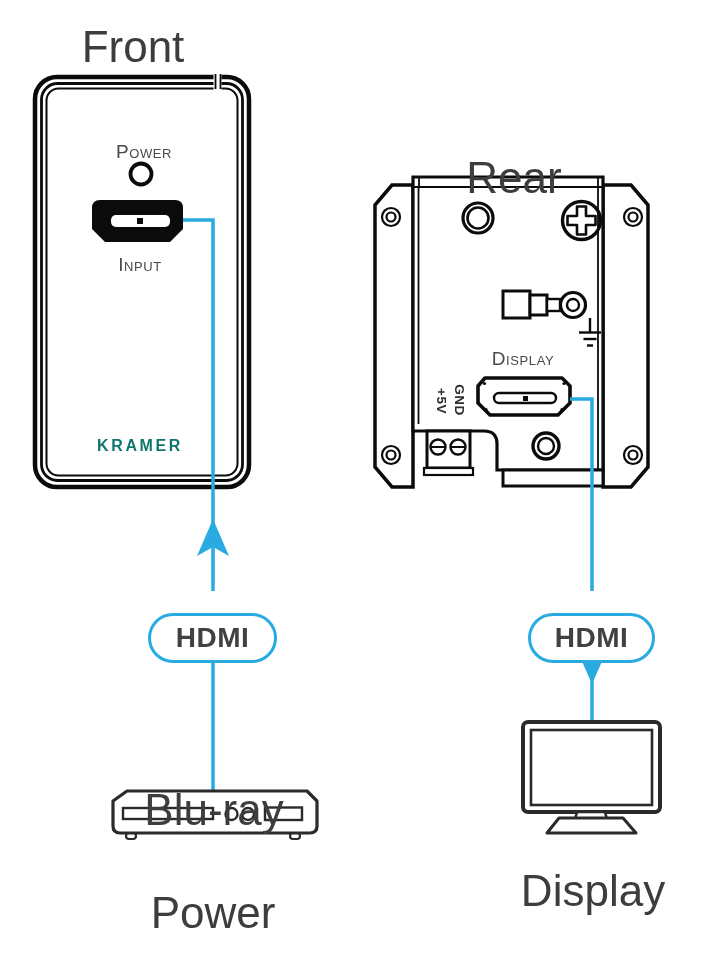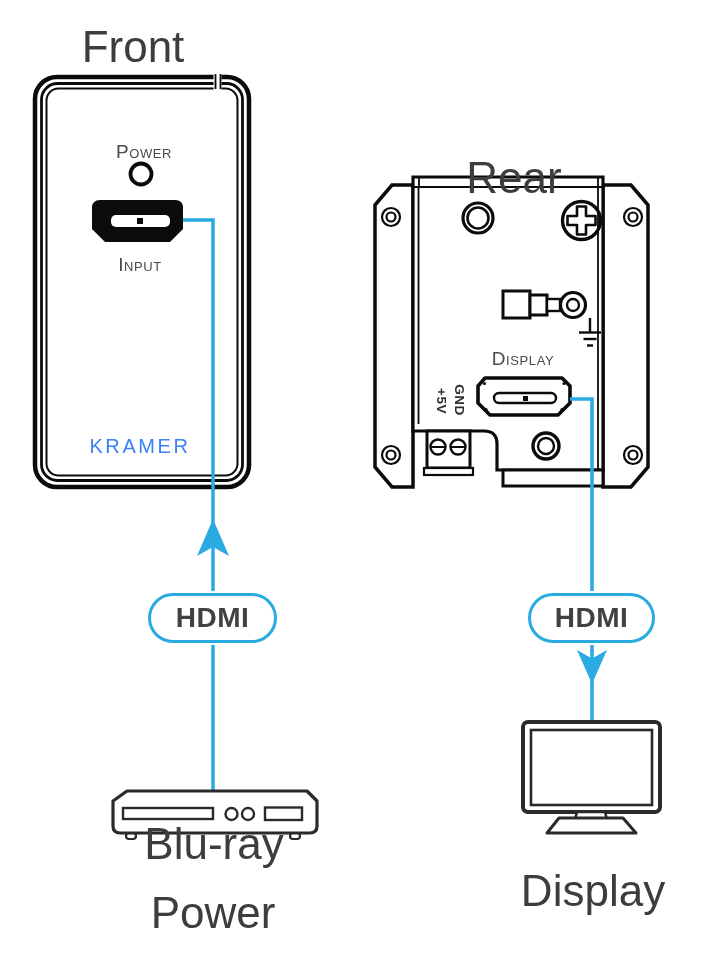--- a/index.html
+++ b/index.html
@@ -2,25 +2,25 @@
 <html><head>
 <meta charset="utf-8">
 <style>
   html,body{margin:0;padding:0;background:#ffffff;}
   #canvas{position:relative;width:676px;height:968px;background:#fff;overflow:hidden;
           font-family:"Liberation Sans","DejaVu Sans",sans-serif;color:#3d3d3f;}
   #art{position:absolute;left:0;top:0;}
   .txt{position:absolute;transform:translate(-50%,-50%);white-space:nowrap;line-height:1;}
   .title{font-size:44px;font-weight:400;color:#3d3d3f;}
   .sc{font-variant:small-caps;font-size:19px;font-weight:400;color:#4a4a4c;letter-spacing:.6px;}
-  .brand{font-size:20px;font-weight:400;color:#3b82f6;letter-spacing:2.6px;}
+  .brand{font-size:16px;font-weight:700;color:#0f766e;letter-spacing:2.6px;}
   .vlabel{font-size:13.5px;font-weight:700;color:#2e2e30;transform:translate(-50%,-50%) rotate(90deg);letter-spacing:.5px;}
   .devlabel{font-size:44px;font-weight:400;color:#3d3d3f;}
   .pill{position:absolute;display:flex;align-items:center;justify-content:center;
-        background:#fff;border:3.5px solid #29ABE2;border-radius:26px;box-sizing:border-box;}
+        background:#fff;border:3.5px solid #29ABE2;border-radius:26px;box-sizing:border-box;margin-top:20px;}
   .pill span{font-size:28px;font-weight:700;color:#414043;letter-spacing:.5px;}
 </style>
 </head>
 <body>
 
 <div id="canvas">
 
   <svg id="art" width="704" height="968" viewBox="0 0 704 968">
 
     <g fill="none" stroke="#0b0b0b">
@@ -151,16 +151,16 @@
   <div class="txt vlabel" style="left:459px;top:400px;">GND</div>
   <div class="txt vlabel" style="left:441px;top:401px;">+5V</div>
 
   <div class="pill" style="left:148px;top:593px;width:129px;height:50px;">
     <span>HDMI</span>
   </div>
   <div class="pill" style="left:528px;top:593px;width:127px;height:50px;">
     <span>HDMI</span>
   </div>
 
-  <div class="txt devlabel" style="left:214px;top:844px;">Blu-ray</div>
+  <div class="txt devlabel" style="left:214px;top:810px;">Blu-ray</div>
   <div class="txt devlabel" style="left:213px;top:913px;">Power</div>
   <div class="txt devlabel" style="left:593px;top:891px;">Display</div>
 </div>
 
 </body></html>

